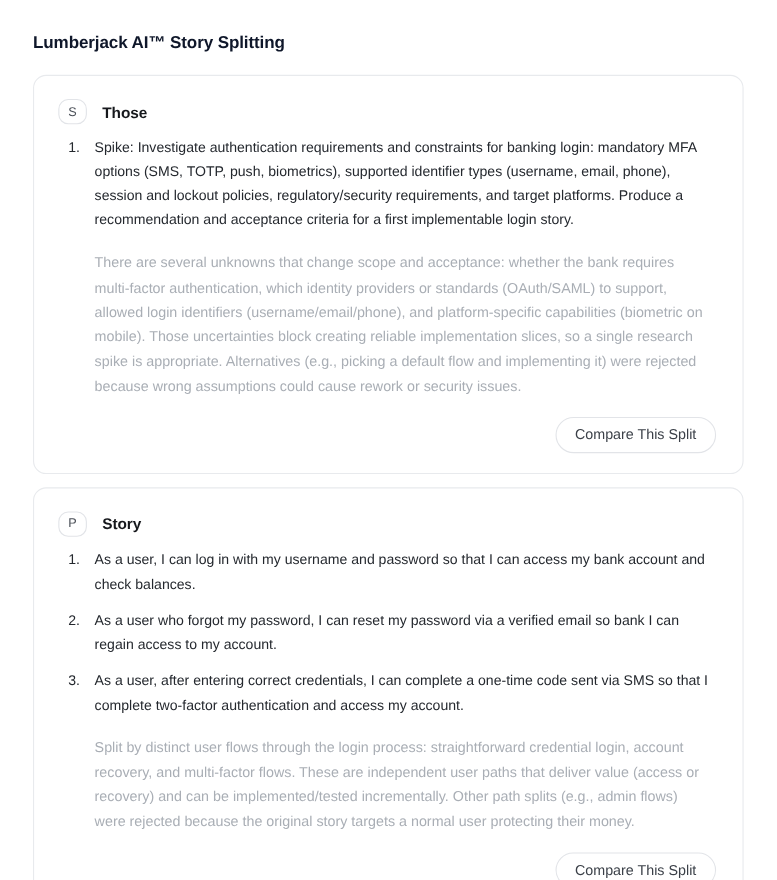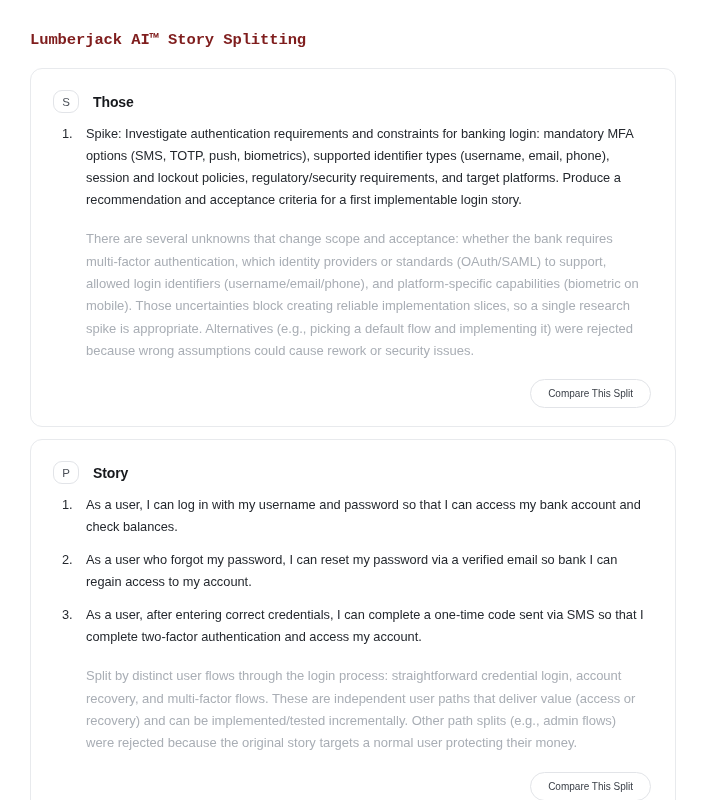--- a/index.html
+++ b/index.html
@@ -17,25 +17,24 @@
     -webkit-font-smoothing: antialiased;
   }
   .page {
     width: 706px;
     padding: 0 30px;
   }
   .page-title {
     font-size: 15.5px;
     font-weight: 700;
     letter-spacing: -0.1px;
-    color: #7f1d1d;
+    color: #0f172a;
     margin: 0;
     padding: 30px 0 18px 0;
     line-height: 1.3;
-    font-family: Liberation Mono, monospace;
   }
   .card {
     border: 1px solid #e8eaed;
     border-radius: 12px;
     background: #ffffff;
     padding: 18px 22px 18px 22px;
     margin-bottom: 12px;
   }
   .card-header {
     display: flex;
@@ -94,21 +93,21 @@
     padding-right: 8px;
   }
   .card-actions {
     display: flex;
     justify-content: flex-end;
     padding-top: 17px;
     padding-right: 2px;
   }
   .compare-btn {
     font-family: "Liberation Sans", sans-serif;
-    font-size: 10px;
+    font-size: 13px;
     color: #3b4048;
     background: #ffffff;
     border: 1px solid #e2e4e8;
     border-radius: 18px;
     padding: 8px 17px;
     cursor: pointer;
     line-height: 1.1;
     white-space: nowrap;
   }
 </style>

